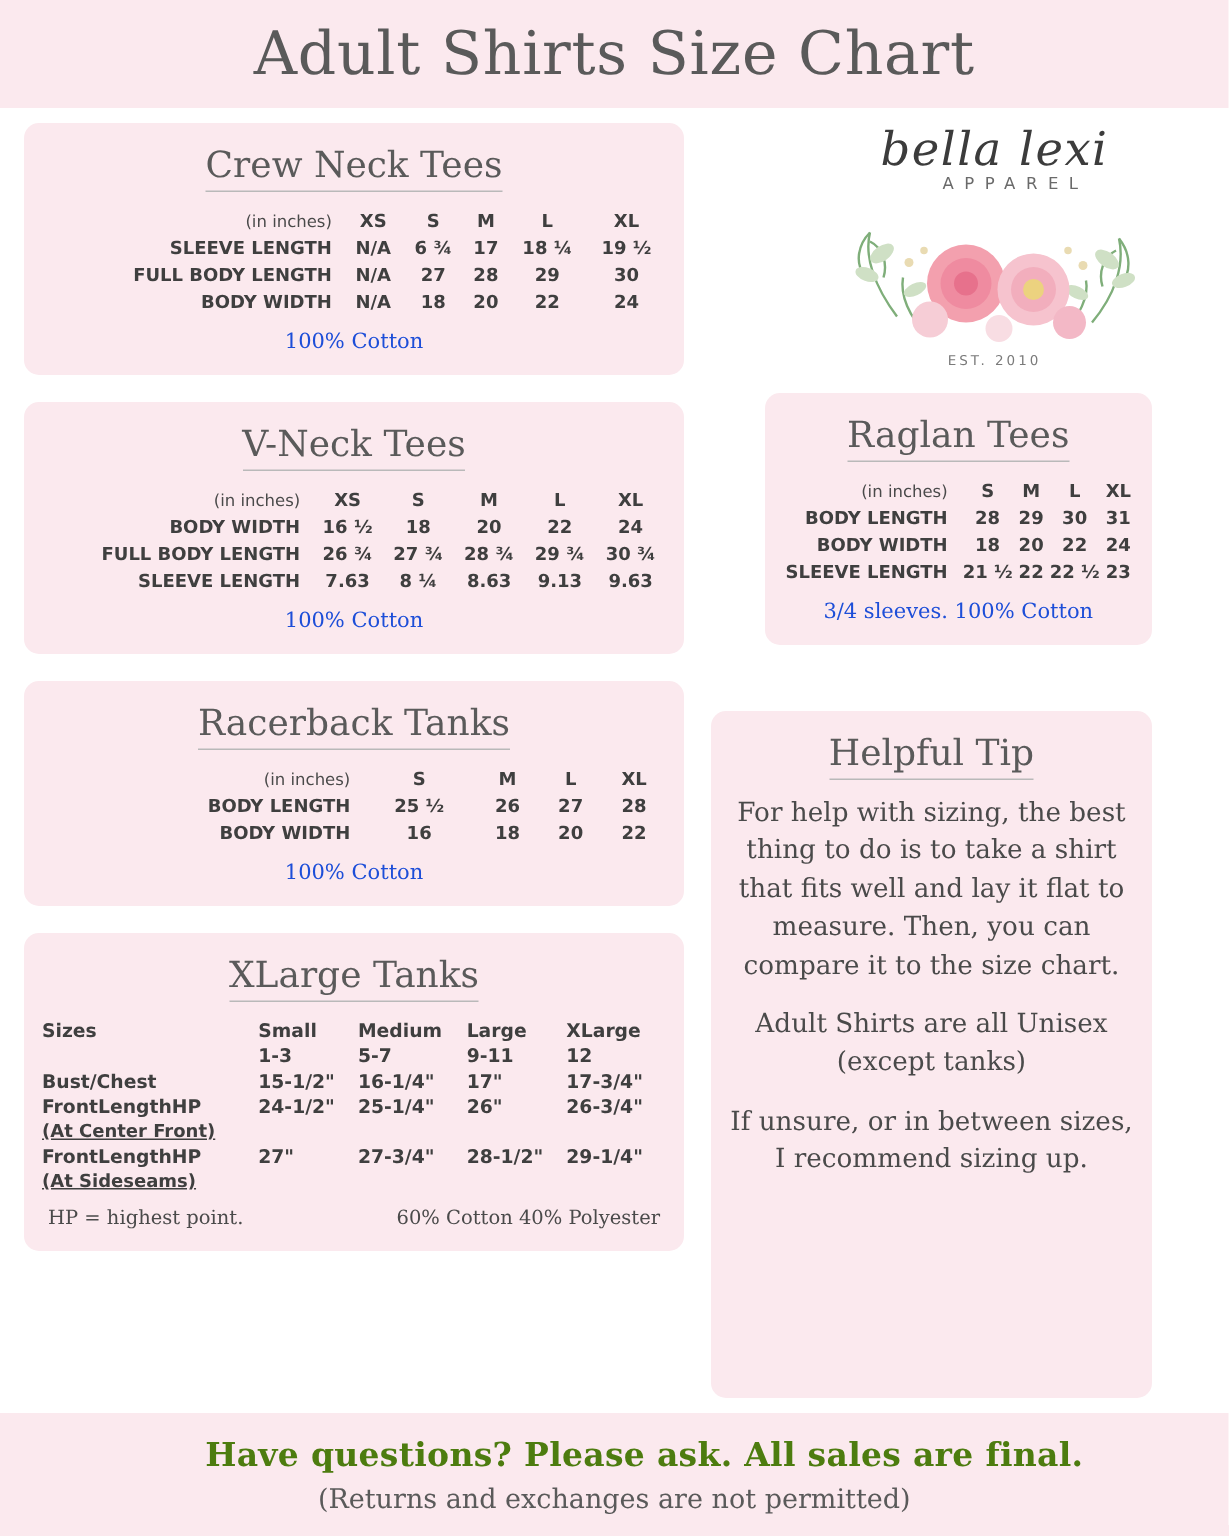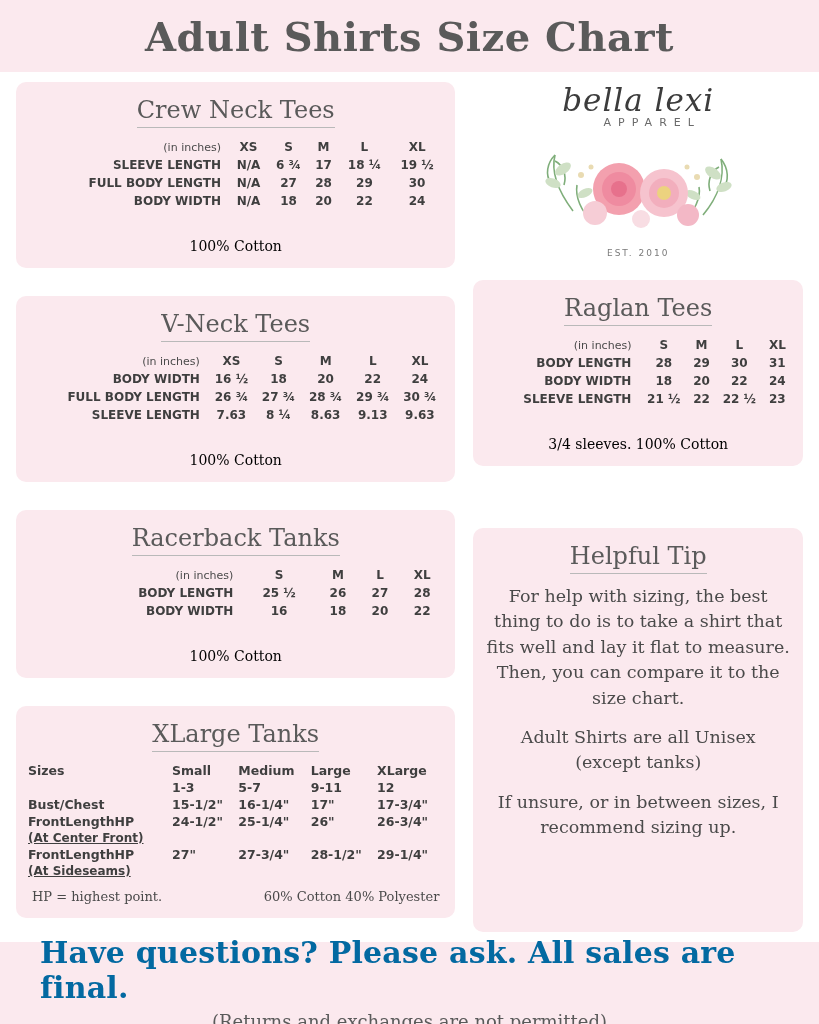--- a/index.html
+++ b/index.html
@@ -24,41 +24,41 @@
   .header {
     background: #fbe9ee;
     height: 72px;
     display: flex;
     align-items: center;
     justify-content: center;
   }
   .header-title {
     font-family: "DejaVu Serif", serif;
     font-size: 40px;
-    font-weight: bold;
+    font-weight: normal;
     color: #5a5a5a;
     letter-spacing: 0.5px;
   }
   
   .footer {
     position: absolute;
     left: 0;
     bottom: 0;
     width: 819px;
     background: #fbe9ee;
     height: 82px;
     display: flex;
     flex-direction: column;
     align-items: center;
     justify-content: center;
   }
   .footer-line1 {
-    font-size: 30px;
+    font-size: 22px;
     font-weight: bold;
-    color: #0369a1;
+    color: #4d7c0f;
     letter-spacing: 0.2px;
     margin-left: 40px;
   }
   .footer-line2 {
     font-size: 18px;
     color: #5a5a5a;
     margin-top: 6px;
   }
   
   .content {
@@ -69,27 +69,27 @@
     height: 860px;
     display: flex;
     padding: 10px 16px 0 16px;
     box-sizing: border-box;
     gap: 18px;
   }
   .col-left {
     width: 440px;
     display: flex;
     flex-direction: column;
-    gap: 28px;
+    gap: 18px;
   }
   .col-right {
-    width: 330px;
+    width: 294px;
     display: flex;
     flex-direction: column;
-    gap: 18px;
+    align-items: flex-end;
   }
   .card {
     background: #fbe9ee;
     border-radius: 10px;
     padding: 10px 12px 14px 12px;
     box-sizing: border-box;
   }
   .card-title {
     text-align: center;
     font-size: 24px;
@@ -121,22 +121,22 @@
   table.size th.unit {
     text-align: right;
     font-size: 11px;
     font-weight: normal;
     color: #4a4a4a;
     padding-right: 8px;
   }
   .card-note {
     text-align: center;
     font-size: 14px;
-    color: #000000;
-    margin-top: 28px;
+    color: #1d4ed8;
+    margin-top: 10px;
     font-family: "DejaVu Serif", serif;
   }
   
   .logo-card {
     height: 180px;
     position: relative;
     display: flex;
     flex-direction: column;
     align-items: center;
     justify-content: flex-start;
@@ -156,21 +156,21 @@
     color: #6a6a6a;
     margin-top: -2px;
     margin-left: 28px;
   }
   .logo-est {
     font-family: "DejaVu Sans", sans-serif;
     font-size: 9px;
     letter-spacing: 2px;
     color: #7a7a7a;
     position: absolute;
-    bottom: 4px;
+    bottom: 16px;
   }
   .flowers {
     position: relative;
     width: 210px;
     height: 110px;
     margin-top: 2px;
   }
   
   table.fringe {
     width: 100%;

